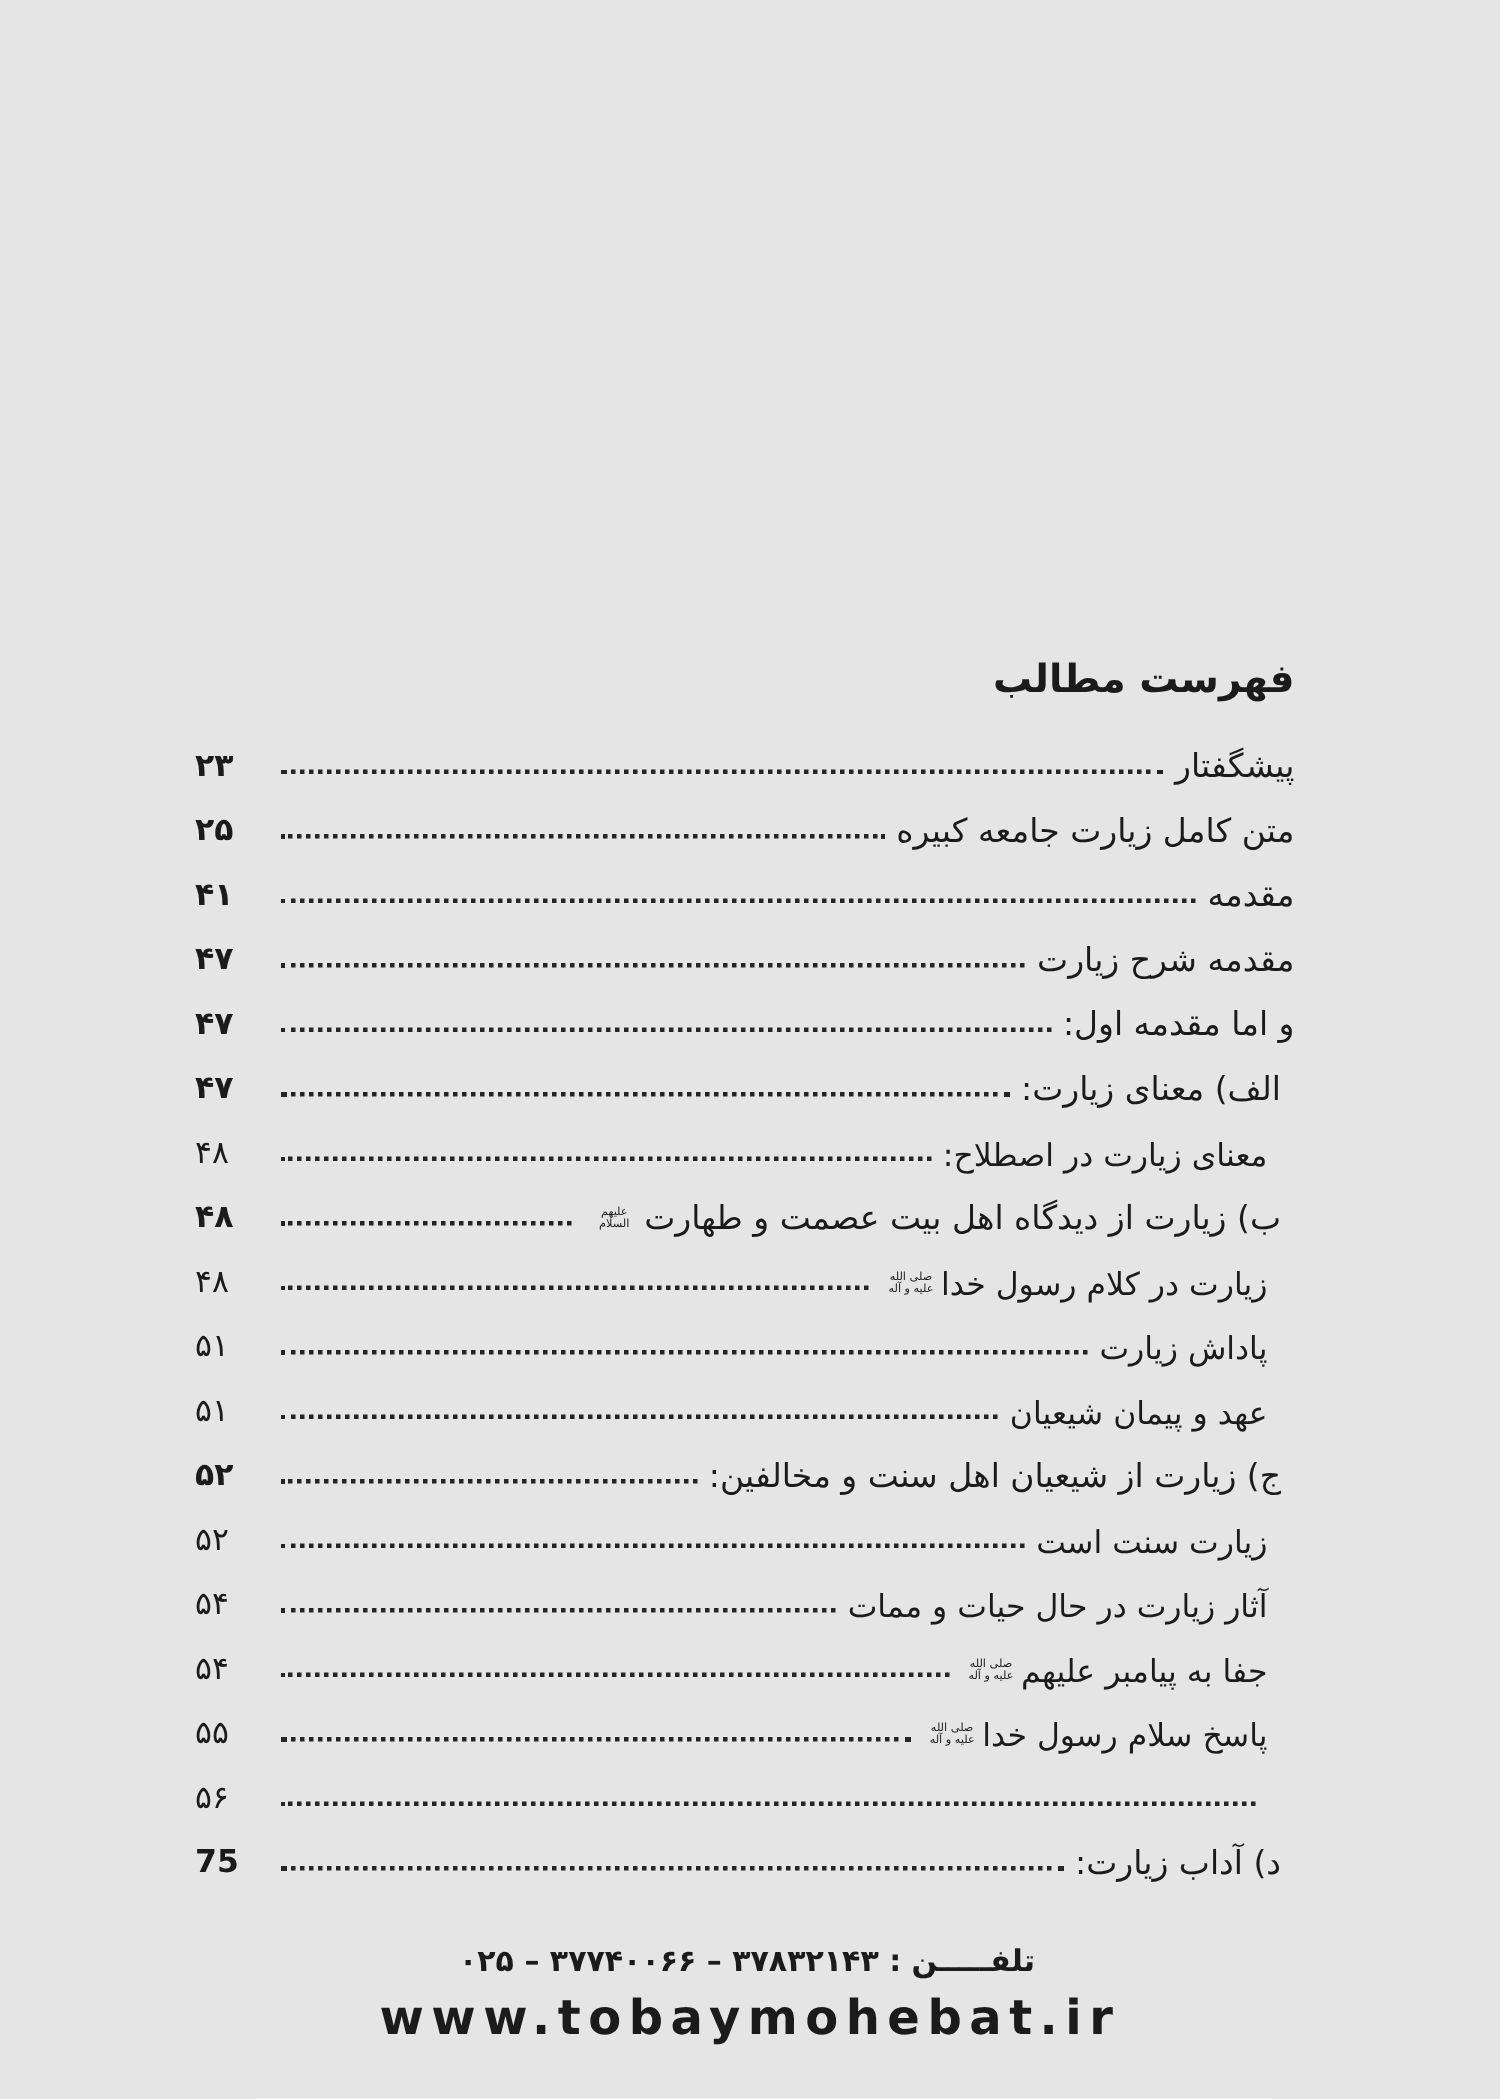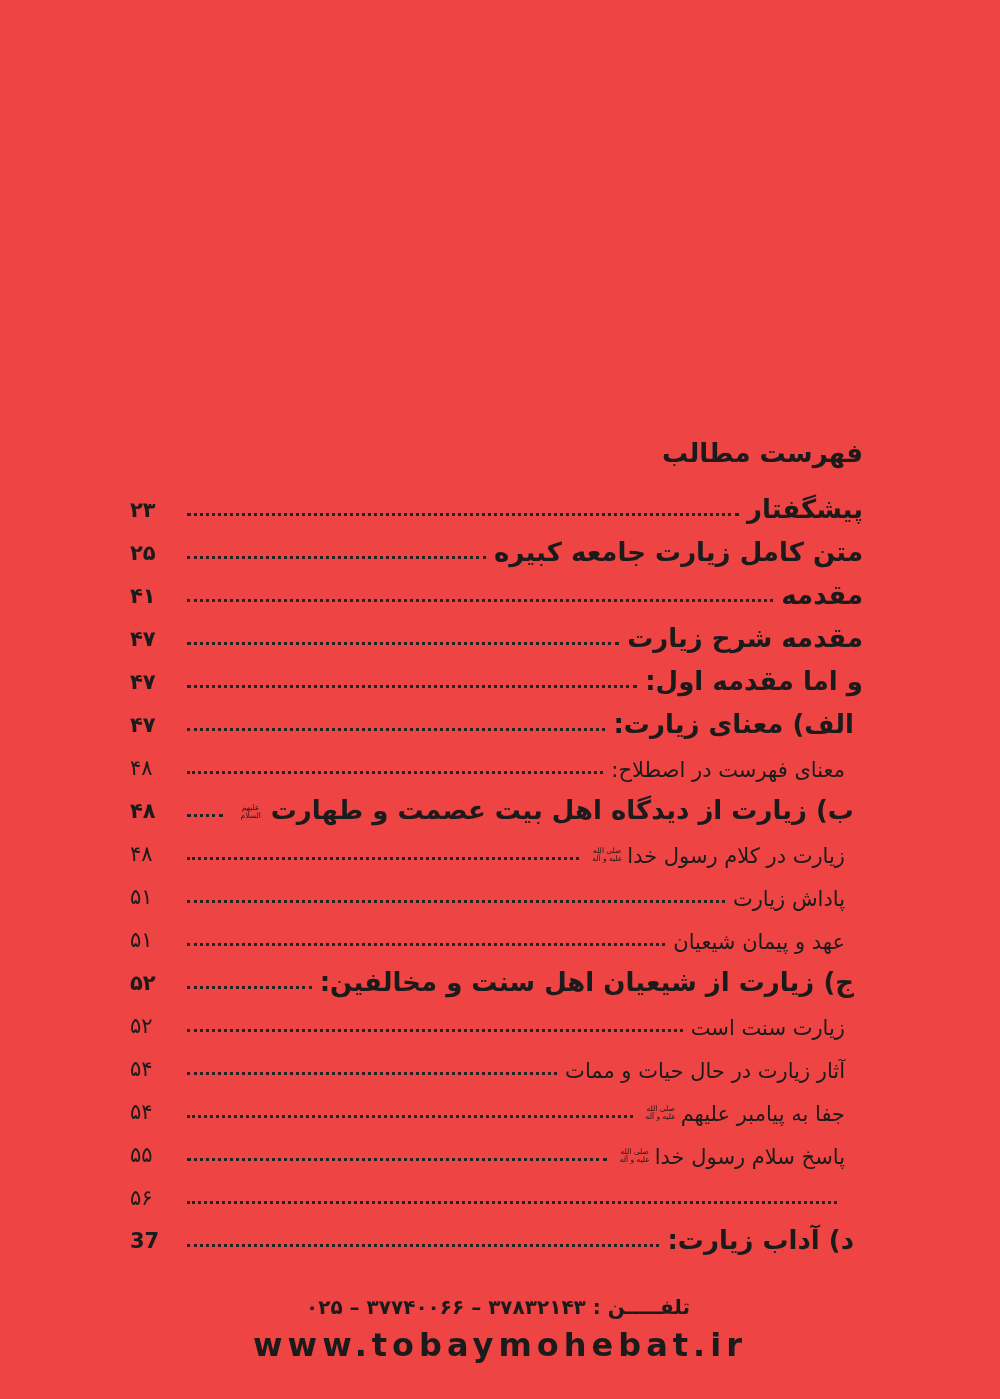--- a/index.html
+++ b/index.html
@@ -10,21 +10,21 @@
   body {
     width: 1000px;
     height: 1399px;
     font-family: "DejaVu Sans", sans-serif;
     color: #1b1b1b;
   }
   .sheet {
     position: relative;
     width: 1000px;
     height: 1399px;
-    background: #ef4444;
+    background: #e5e5e5;
     overflow: hidden;
   }
   .toc-title {
     position: absolute;
     top: 438px;
     right: 137px;
     margin: 0;
     direction: rtl;
     font-size: 26px;
     font-weight: 700;
@@ -38,22 +38,22 @@
     direction: rtl;
   }
   .toc-row {
     display: flex;
     direction: rtl;
     align-items: flex-end;
     height: 43px;
   }
   .toc-row .label {
     white-space: nowrap;
-    font-size: 26px;
-    font-weight: 700;
+    font-size: 22px;
+    font-weight: 400;
     line-height: 1.25;
   }
   .toc-row.level-1 { padding-right: 9px; }
   .toc-row.level-2 { padding-right: 18px; }
   .toc-row.level-2 .label {
     font-weight: 400;
     font-size: 21px;
   }
   .toc-row .dots {
     flex: 1;
@@ -149,21 +149,21 @@
       </div>
 
       <div class="toc-row level-1">
         <span class="label">الف) معنای زیارت:</span>
 
         <span class="dots"></span>
         <span class="pagenum">۴۷</span>
       </div>
 
       <div class="toc-row level-2">
-        <span class="label">معنای فهرست در اصطلاح:</span>
+        <span class="label">معنای زیارت در اصطلاح:</span>
 
         <span class="dots"></span>
         <span class="pagenum">۴۸</span>
       </div>
 
       <div class="toc-row level-1">
         <span class="label">ب) زیارت از دیدگاه اهل بیت عصمت و طهارت</span>
         <span class="honorific">علیهم السلام</span>
         <span class="dots"></span>
         <span class="pagenum">۴۸</span>
@@ -228,21 +228,21 @@
       <div class="toc-row level-2">
 
         <span class="dots"></span>
         <span class="pagenum">۵۶</span>
       </div>
 
       <div class="toc-row level-1">
         <span class="label">د) آداب زیارت:</span>
 
         <span class="dots"></span>
-        <span class="pagenum">37</span>
+        <span class="pagenum">75</span>
       </div>
     </div>
 
   <div class="footer">
     <div class="phone-line">
       <span class="phone-label">تلفـــــن :</span>
       <span class="phone-numbers">۳۷۸۳۲۱۴۳ – ۳۷۷۴۰۰۶۶ – ۰۲۵</span>
     </div>
     <div class="website">www.tobaymohebat.ir</div>
   </div>

